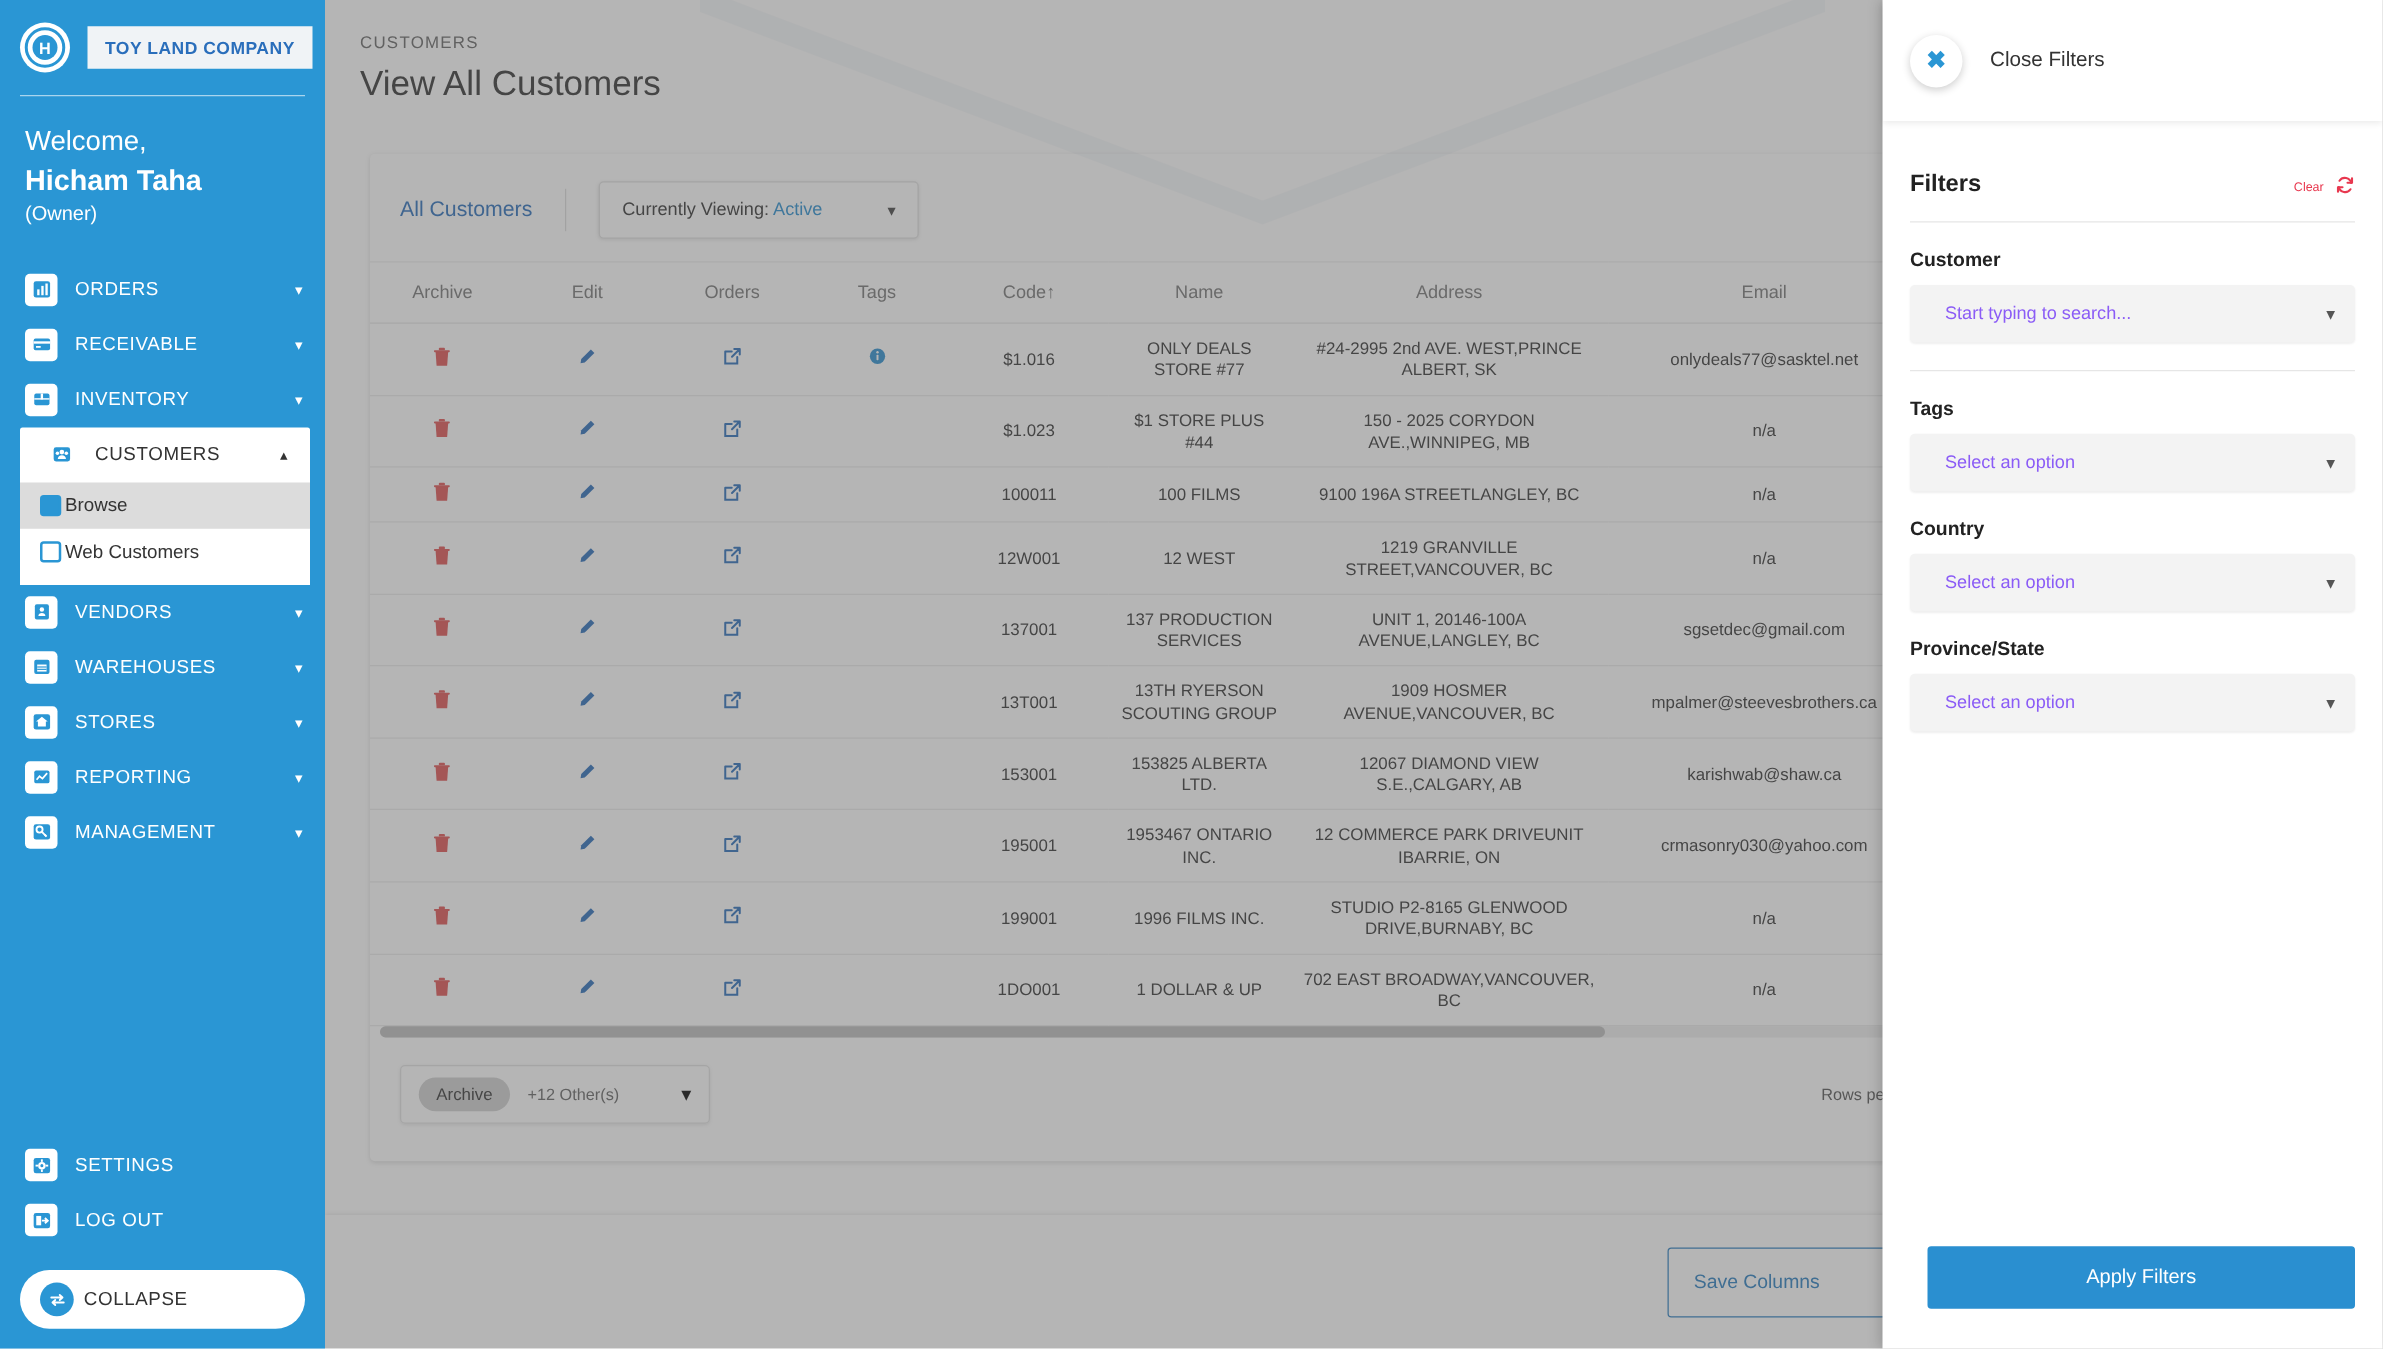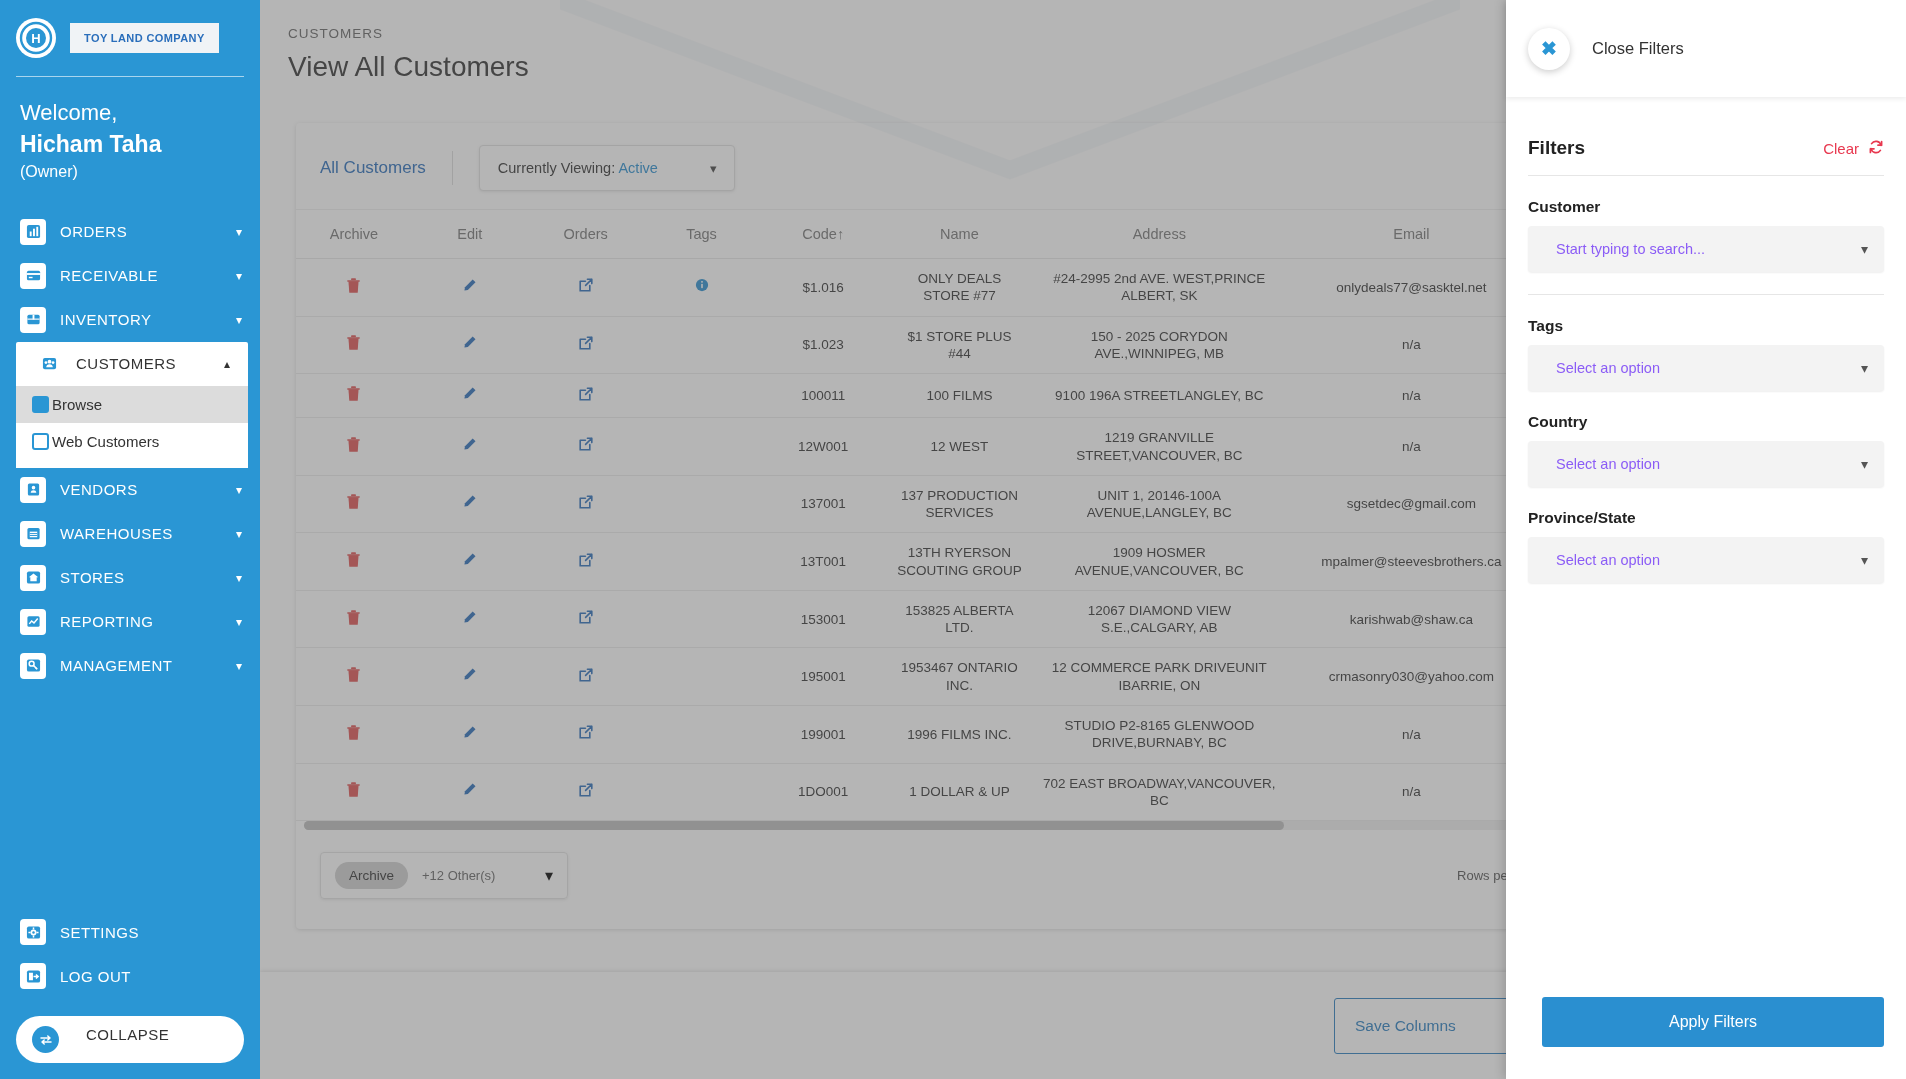--- a/index.html
+++ b/index.html
@@ -17,21 +17,21 @@
     position: relative; z-index: 5;
   }
   .brand-row { display: flex; align-items: center; gap: 14px; padding: 18px 16px 0 16px; }
   .brand-logo {
     width: 40px; height: 40px; border-radius: 50%;
     background: #fff; display: flex; align-items: center; justify-content: center;
     flex-shrink: 0;
   }
   .brand-logo svg { display: block; }
   .brand-name {
-    background: #f0f3f6; color: #2a6ebb; font-size: 11px; font-weight: 600;
+    background: #f0f3f6; color: #2a6ebb; font-size: 14px; font-weight: 600;
     letter-spacing: .4px; padding: 9px 14px; white-space: nowrap;
   }
   .brand-divider { height: 1px; background: rgba(255,255,255,.6); margin: 18px 16px 0 16px; }
 
   .welcome { padding: 20px 20px 0 20px; color: #fff; }
   .welcome .w1 { font-size: 22px; font-weight: 400; line-height: 1.45; }
   .welcome .w2 { font-size: 23px; font-weight: 700; line-height: 1.35; }
   .welcome .w3 { font-size: 16px; font-weight: 400; line-height: 1.5; }
 
   .nav { margin-top: 26px; flex: 1 1 auto; }
@@ -54,21 +54,21 @@
   .sub-item {
     display: flex; align-items: center; gap: 3px;
     padding: 10px 14px 10px 16px; cursor: pointer; font-size: 15px; color: #333;
   }
   .sub-item.active { background: #dcdcdc; }
   .sub-box { width: 17px; height: 17px; border-radius: 3px; border: 2px solid #2a96d4; flex-shrink: 0; }
   .sub-item.active .sub-box { background: #2a96d4; }
 
   .sidebar-bottom { padding-bottom: 16px; }
   .collapse-btn {
-    display: flex; align-items: flex-start; gap: 27px;
+    display: flex; align-items: center; gap: 8px;
     background: #fff; border-radius: 26px; margin: 18px 16px 0 16px;
     padding: 10px 16px; cursor: pointer;
   }
   .collapse-btn .cico {
     width: 27px; height: 27px; border-radius: 50%; background: #2a96d4;
     display: flex; align-items: center; justify-content: center; flex-shrink: 0;
   }
   .collapse-btn .clbl { font-size: 15px; color: #333; letter-spacing: .5px; }
 
   
@@ -160,21 +160,21 @@
     box-shadow: 0 2px 7px rgba(0,0,0,.2);
     display: flex; align-items: center; justify-content: center; cursor: pointer;
   }
   .close-circle .x { color: #2a96d4; font-size: 19px; font-weight: 700; line-height: 1; }
   .fp-head .ct { font-size: 16.5px; color: #333; }
 
   .fp-body { flex: 1; padding: 40px 22px 0 22px; overflow: hidden; }
   .fp-title-row { display: flex; align-items: baseline; justify-content: space-between; }
   .fp-title { font-size: 19px; color: #222; font-weight: 700; }
   .fp-clear { display: flex; align-items: center; gap: 9px; cursor: pointer; }
-  .fp-clear .ctext { color: #e8384f; font-size: 15px; }
+  .fp-clear .ctext { color: #e8384f; font-size: 10px; }
   .fp-rule { height: 1px; background: #e6e6e6; margin-top: 16px; }
 
   .field { margin-top: 22px; }
   .field-label { font-size: 15.5px; color: #222; font-weight: 700; margin-bottom: 10px; }
   .field-sel {
     background: #f3f3f3; border-radius: 4px; height: 46px;
     display: flex; align-items: center; justify-content: space-between;
     padding: 0 16px; cursor: pointer; box-shadow: 0 1px 2px rgba(0,0,0,.07);
   }
   .field-sel .ph { font-size: 14.5px; color: #8b5cf6; margin-left: 12px; }

